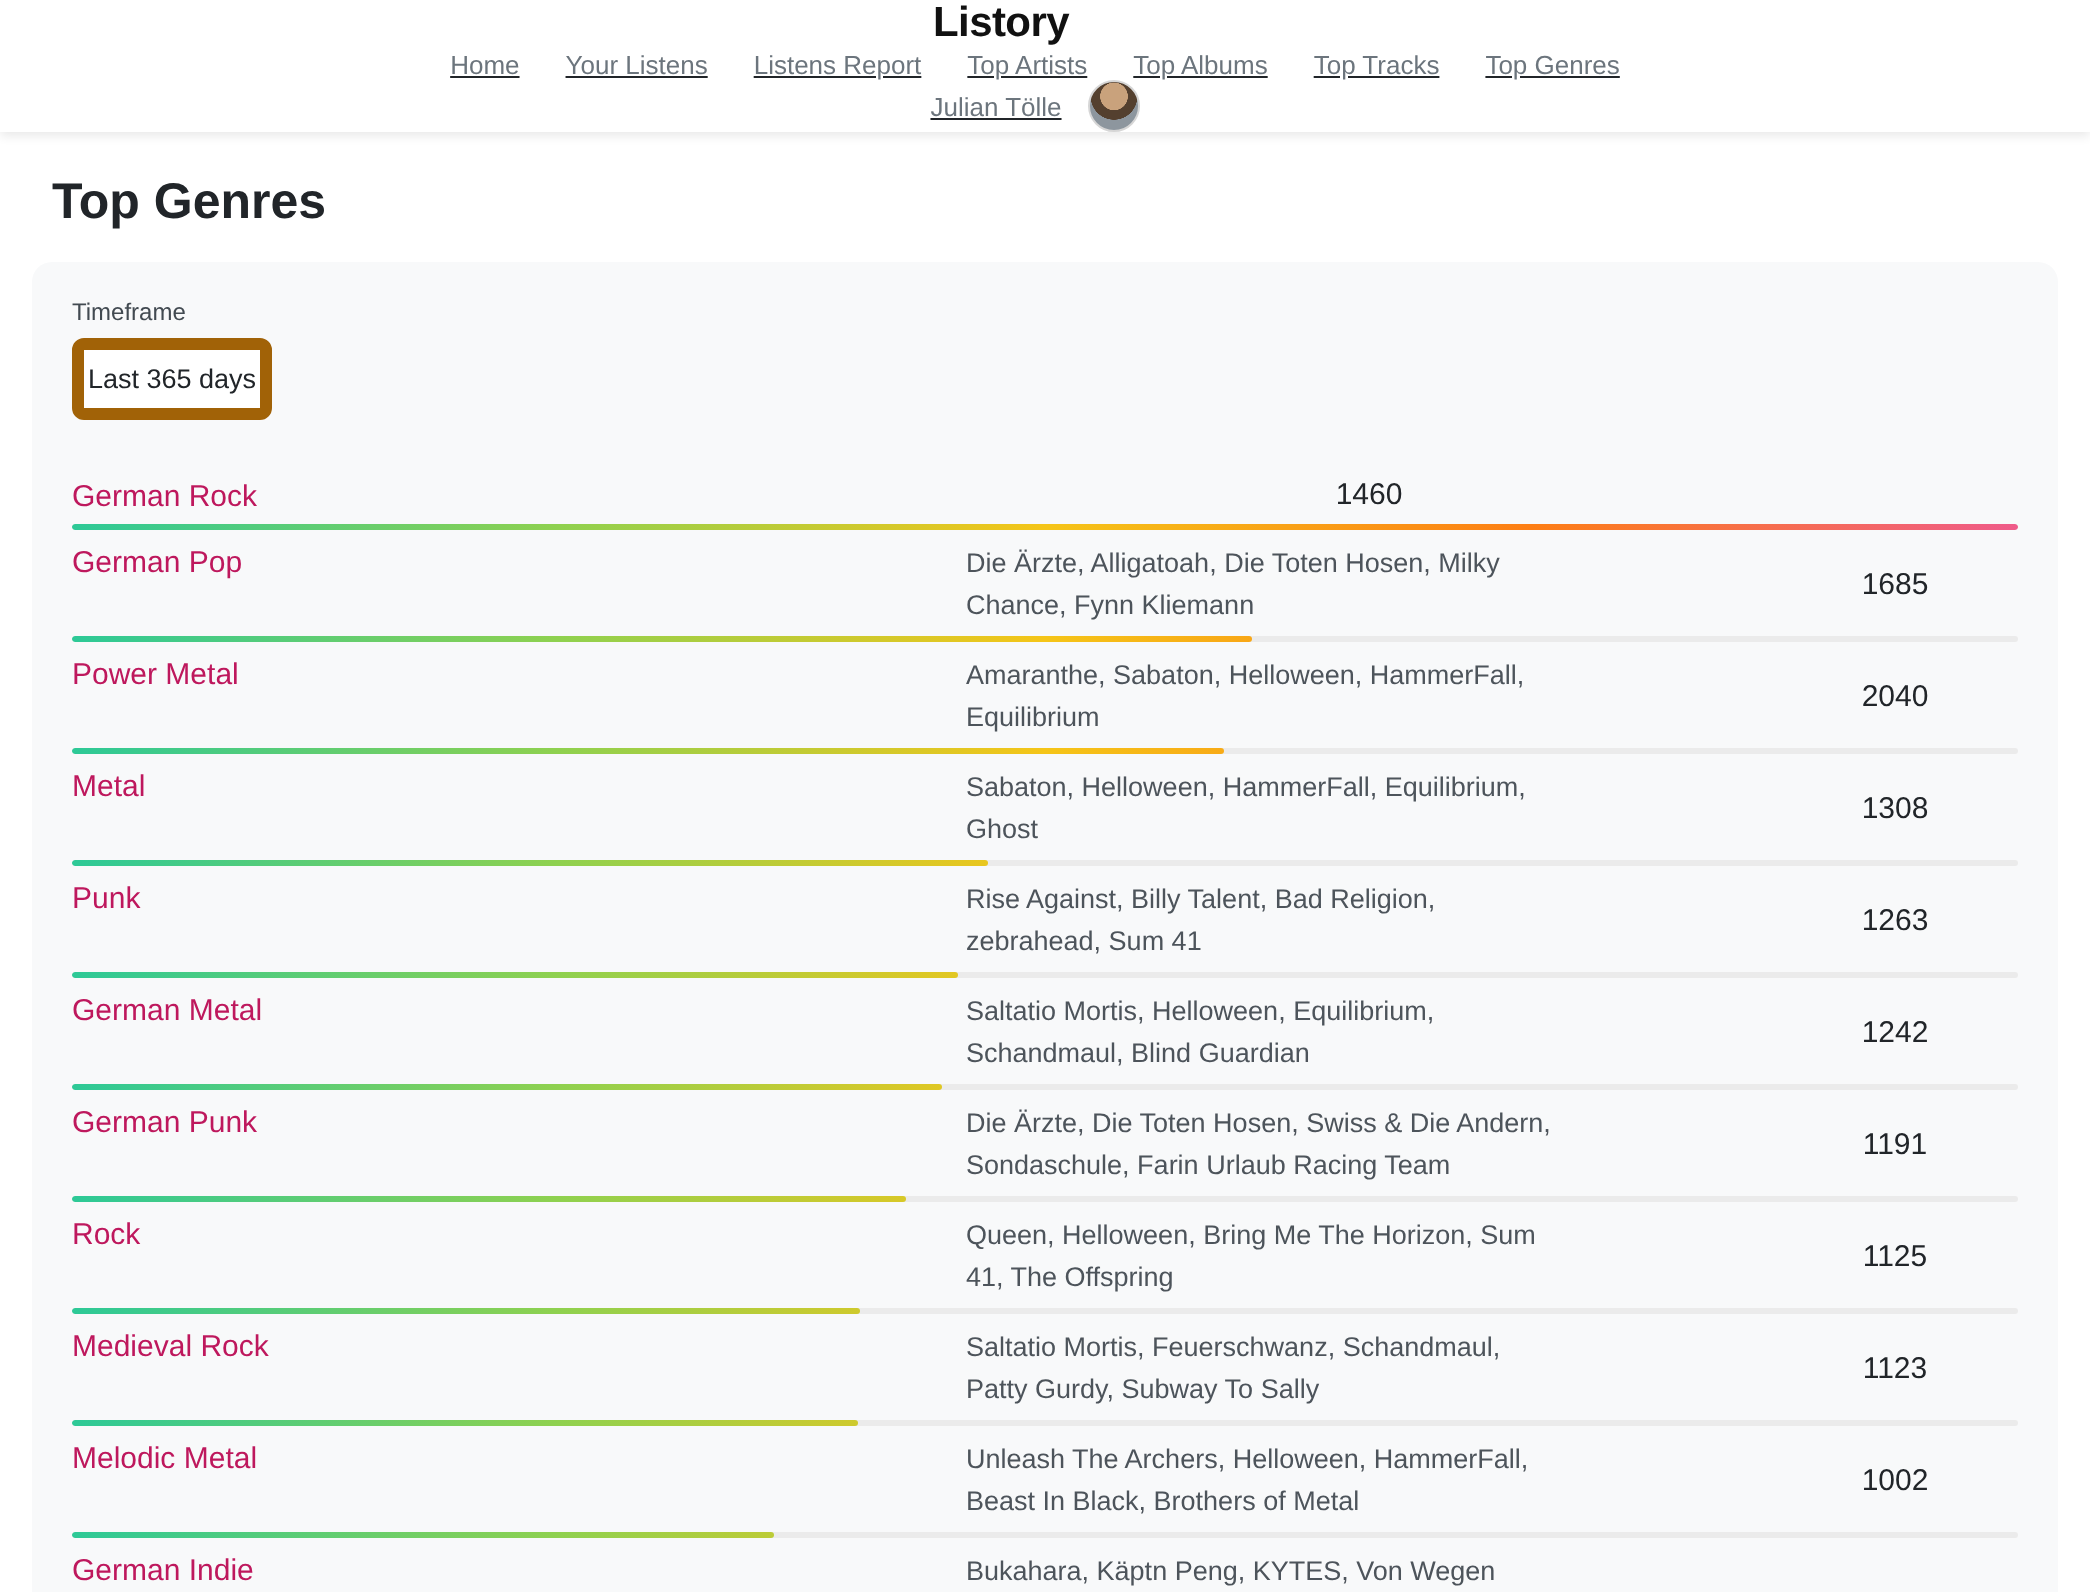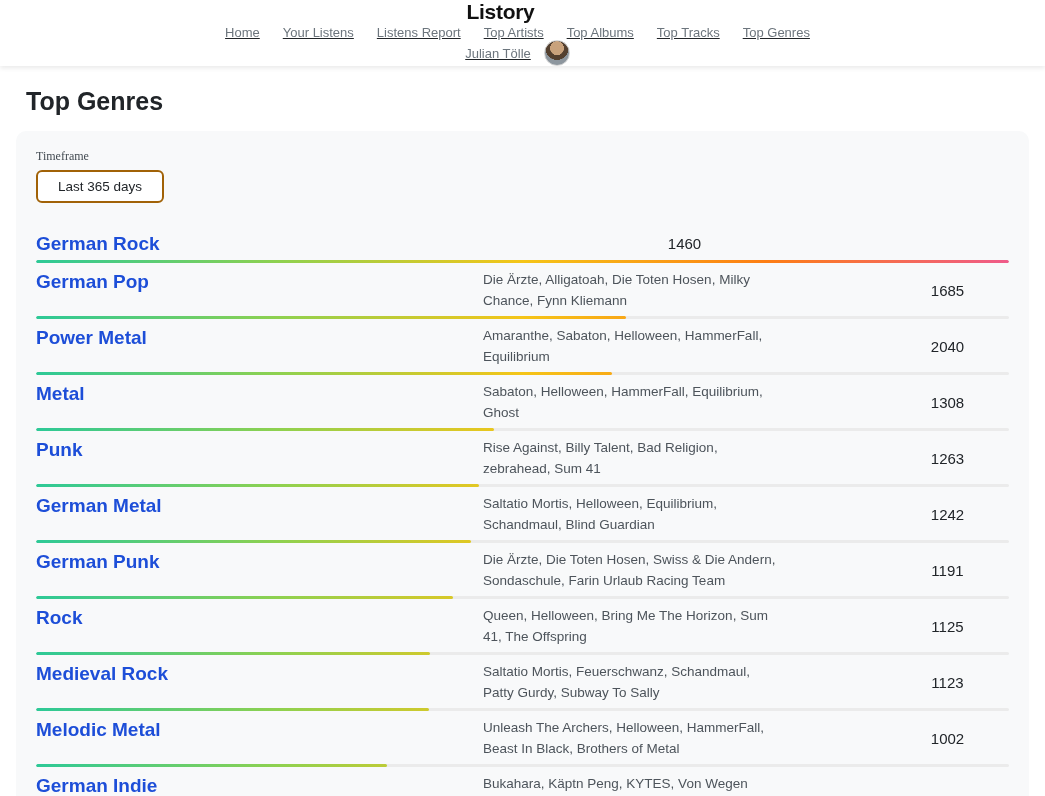--- a/index.html
+++ b/index.html
@@ -39,35 +39,35 @@
   h1.page-title {
     font-size: 25px; font-weight: 700; color: #212529;
     margin: 21px 0 15px 26px;
   }
   .card {
     background: #f8f9fa;
     border-radius: 10px;
     margin: 0 16px;
     padding: 18px 20px 4px;
   }
-  .tf-label { font-size: 12px; color: #424a51; margin-bottom: 6px; font-family: Liberation Serif, serif; }
+  .tf-label { font-size: 12px; color: #424a51; margin-bottom: 6px; }
   .tf-select {
-    background: #fff; border: 2px solid #a16207; border-radius: 6px;
-    padding: 7px 20px; font-size: 13.5px; font-family: inherit;
+    background: #fff; border: 6px solid #a16207; border-radius: 6px;
+    padding: 7px 2px; font-size: 13.5px; font-family: inherit;
     color: #212529; cursor: pointer;
   }
   .genre-table { margin-top: 22px; }
   .genre-row { }
   .row-inner {
     display: grid;
     grid-template-columns: 447px 1fr 123px;
     padding: 6px 0 5px;
   }
   .gname {
-    font-size: 19px; font-weight: 700; color: #1d4ed8;
+    font-size: 15px; font-weight: 400; color: #be185d;
     align-self: start; padding-top: 2px;
   }
   .gartists {
     font-size: 13.5px; color: #4d545b; line-height: 21px;
     max-width: 300px; align-self: start;
   }
   .gcount { font-size: 15px; color: #212529; text-align: center; align-self: center; }
   .track {
     height: 3px; background: #ebebeb; border-radius: 2px;
     position: relative; overflow: hidden;

